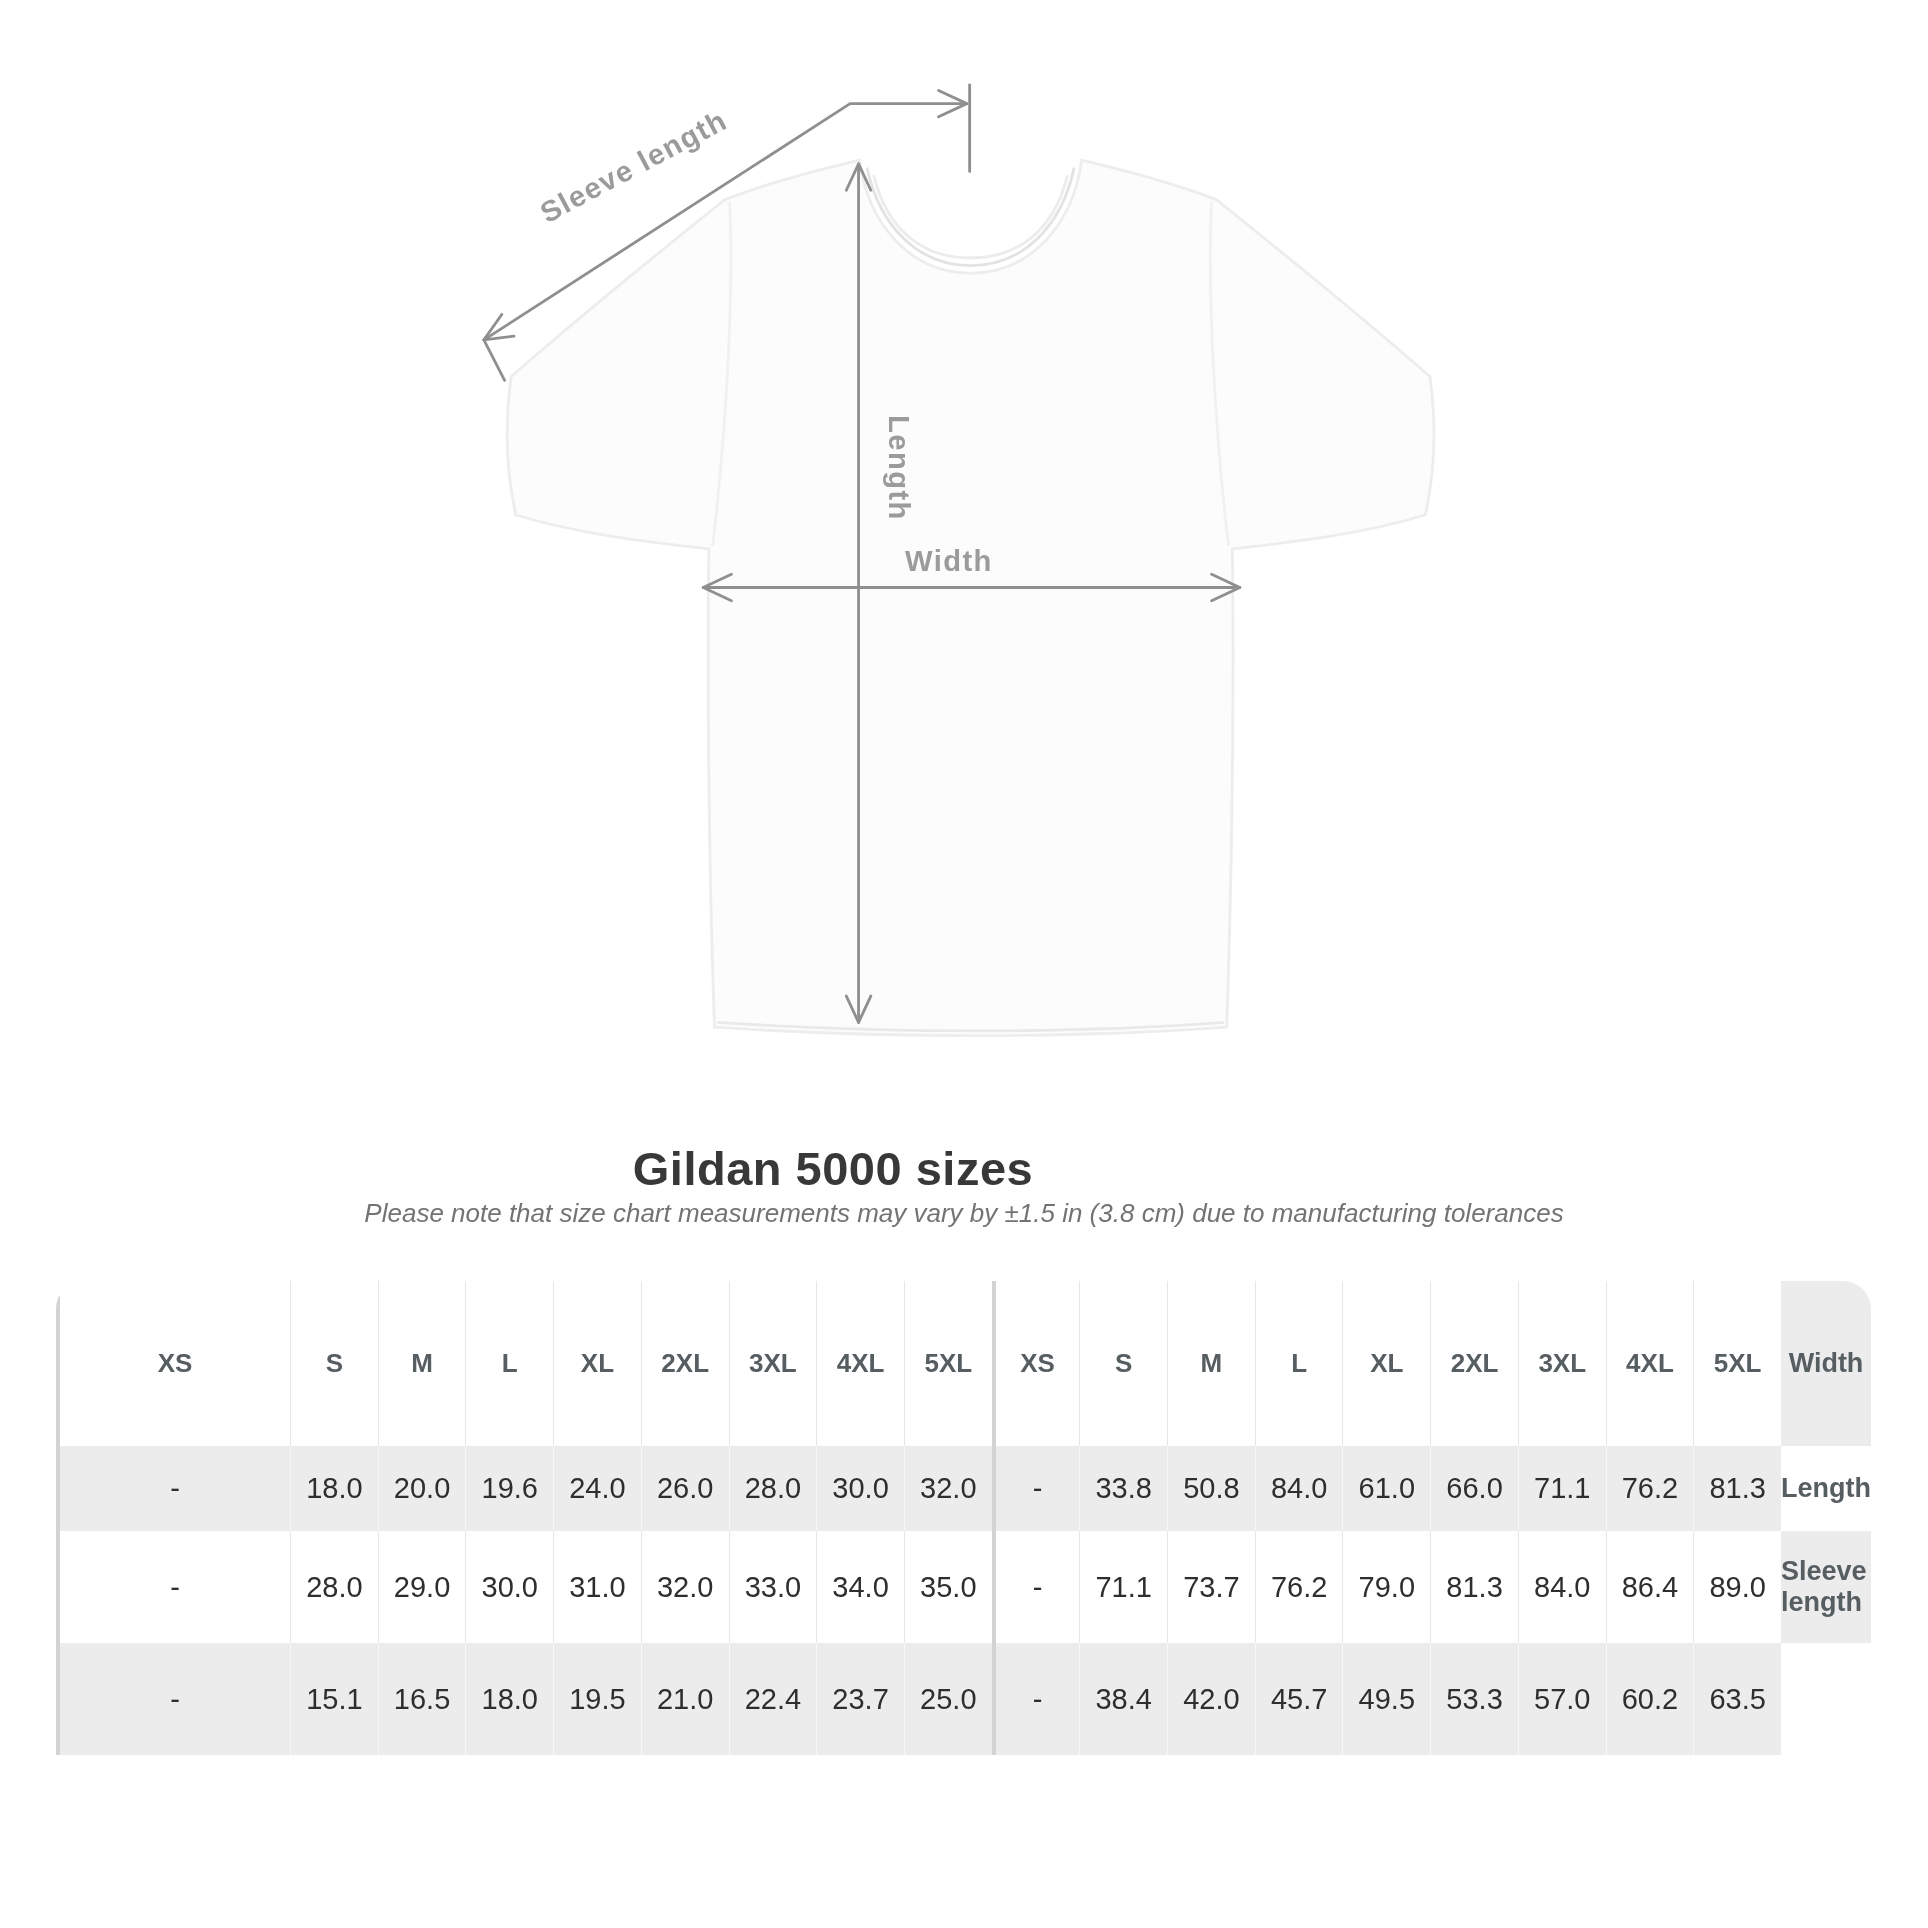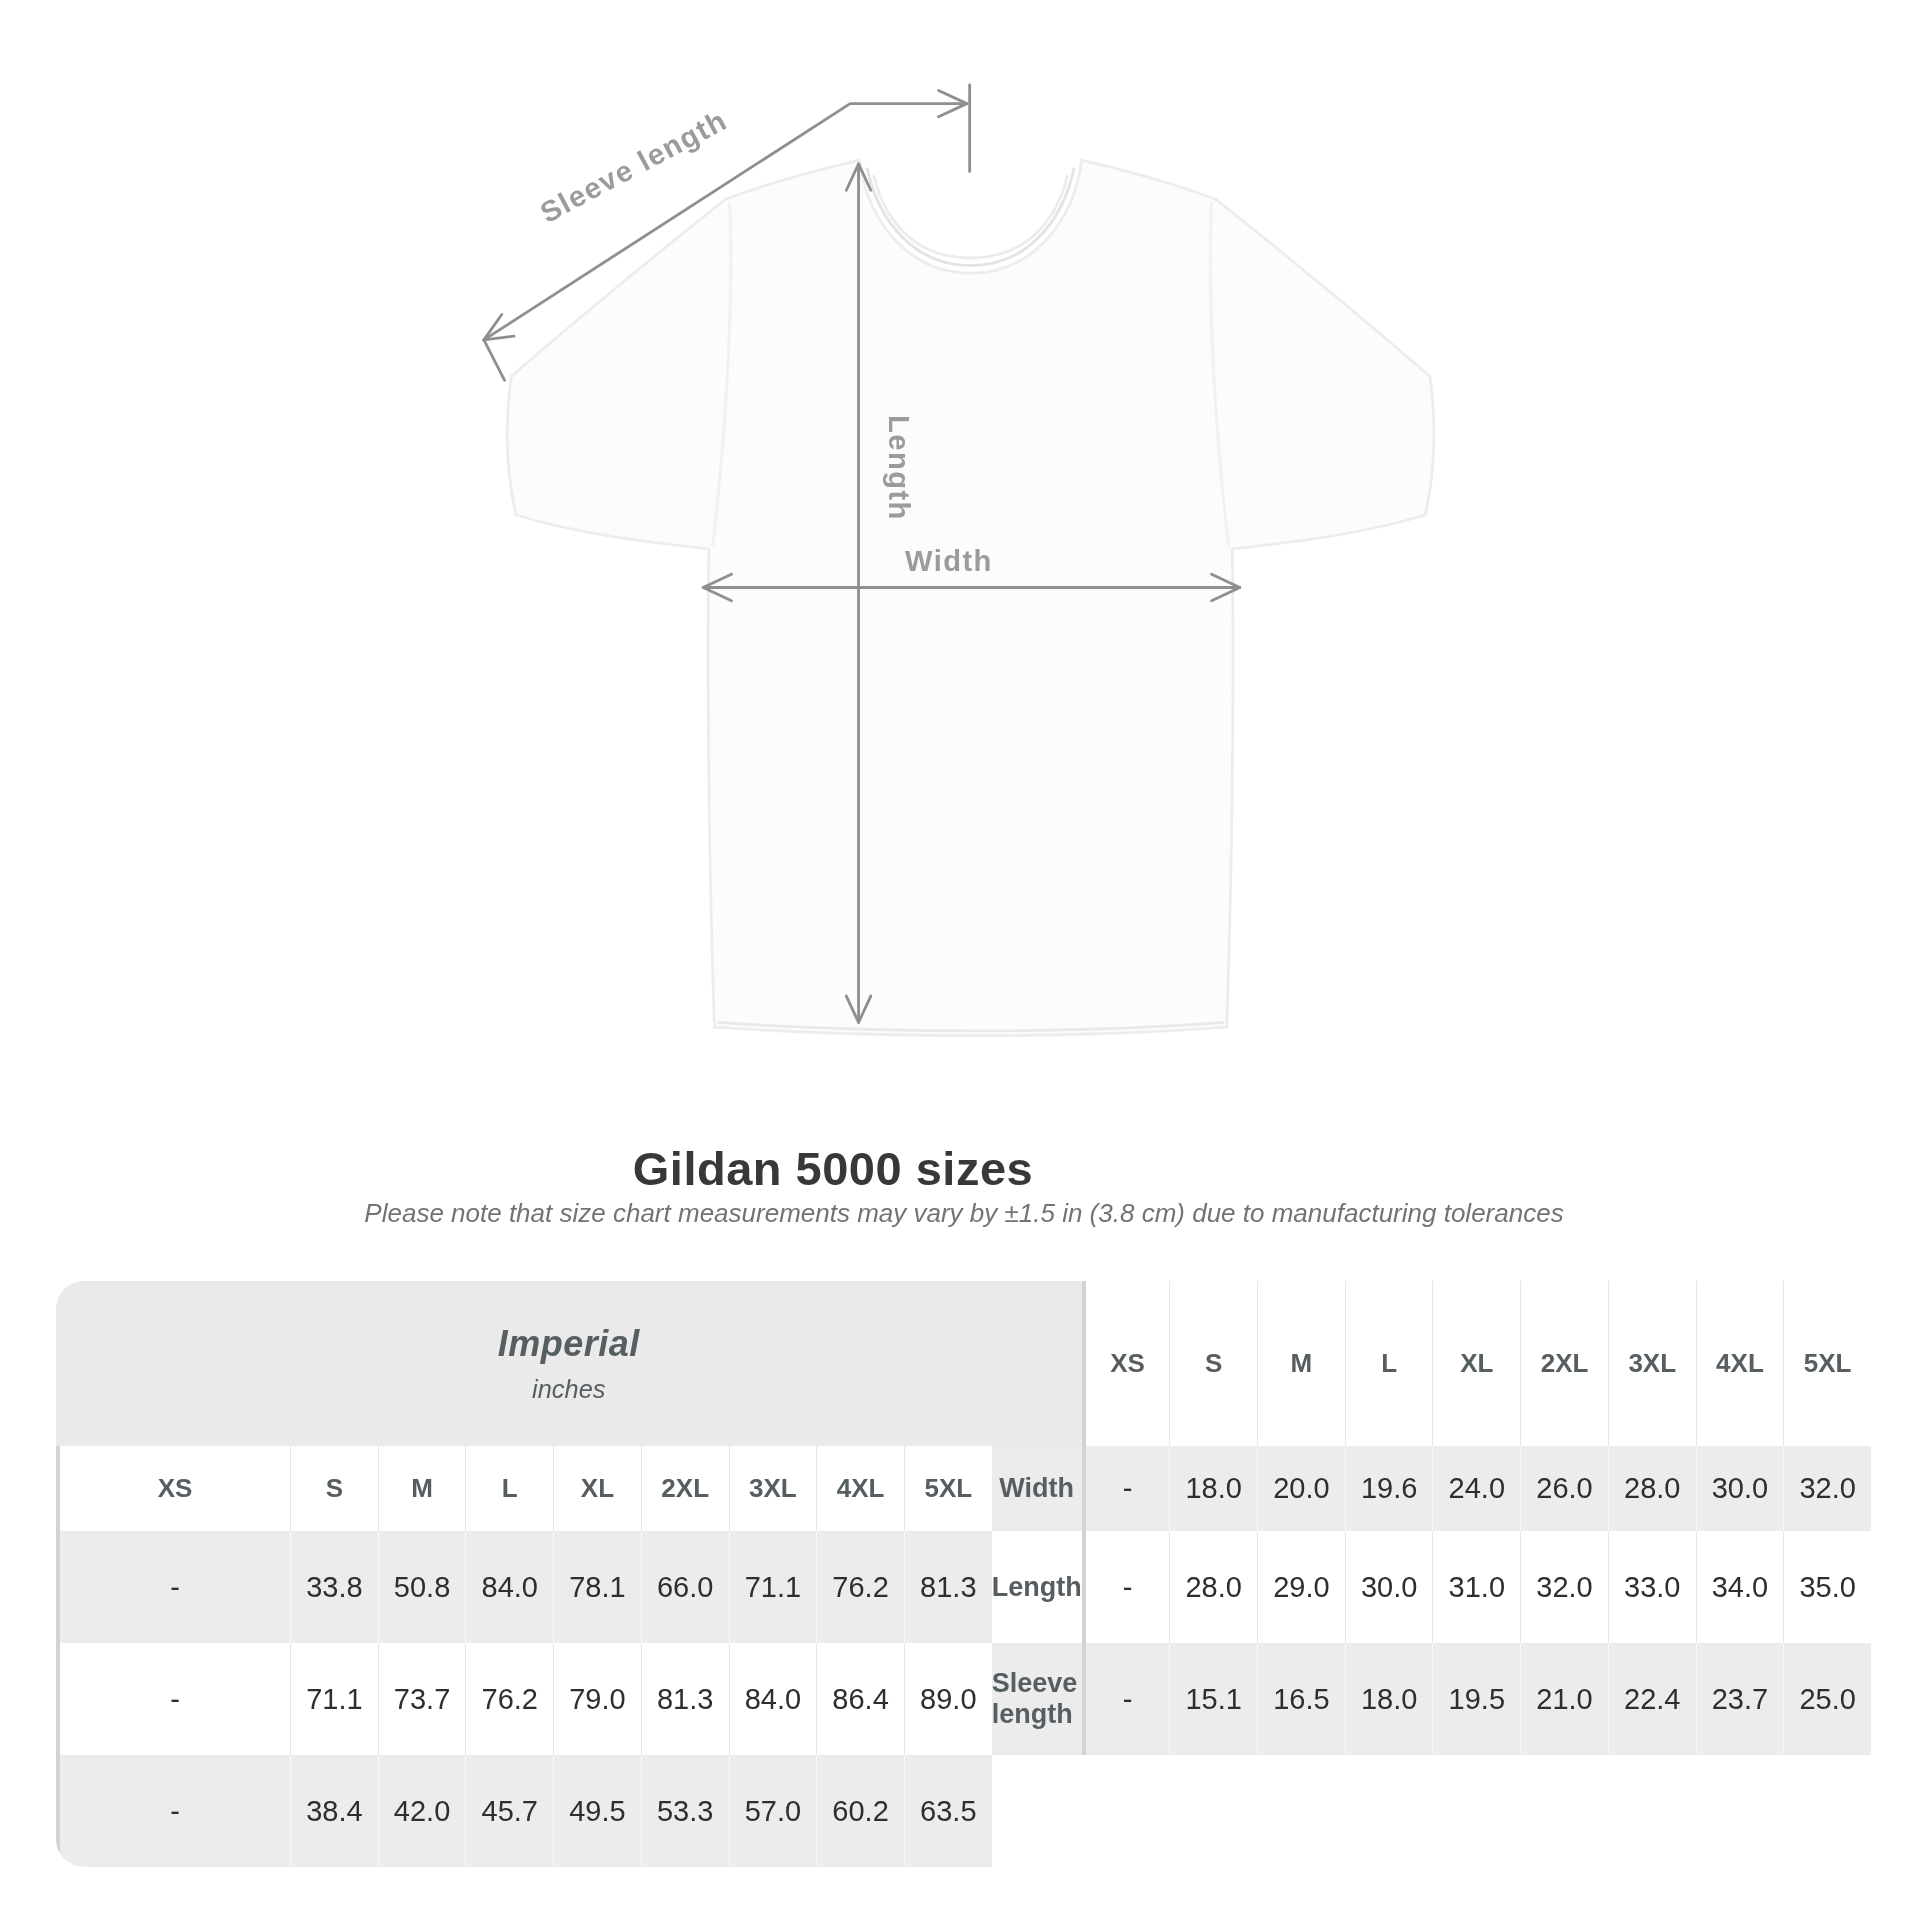--- a/index.html
+++ b/index.html
@@ -89,24 +89,20 @@
   <text class="meas-label" x="678" y="186" text-anchor="middle" transform="rotate(-28 678 186)">Sleeve length</text>
   <text class="meas-label" x="944" y="497" text-anchor="middle" transform="rotate(90 944 497)">Length</text>
   <text class="meas-label" x="1008" y="606" text-anchor="middle">Width</text>
 </svg>
 
 <div class="page-title">Gildan 5000 sizes</div>
 <div class="page-subtitle">Please note that size chart measurements may vary by ±1.5 in (3.8 cm) due to manufacturing tolerances</div>
 
 <div class="size-table">
 
-  <div class="band band-imp">
-    <div class="band-name">Imperial</div>
-    <div class="band-unit">inches</div>
-  </div>
 
   <div class="c rw hd gs">XS</div>
   <div class="c rw hd sep">S</div>
   <div class="c rw hd sep">M</div>
   <div class="c rw hd sep">L</div>
   <div class="c rw hd sep">XL</div>
   <div class="c rw hd sep">2XL</div>
   <div class="c rw hd sep">3XL</div>
   <div class="c rw hd sep">4XL</div>
   <div class="c rw hd sep">5XL</div>
@@ -127,21 +123,21 @@
   <div class="c rg sep">19.6</div>
   <div class="c rg sep">24.0</div>
   <div class="c rg sep">26.0</div>
   <div class="c rg sep">28.0</div>
   <div class="c rg sep">30.0</div>
   <div class="c rg sep">32.0</div>
   <div class="c rg gs">-</div>
   <div class="c rg sep">33.8</div>
   <div class="c rg sep">50.8</div>
   <div class="c rg sep">84.0</div>
-  <div class="c rg sep">78.1</div>
+  <div class="c rg sep">61.0</div>
   <div class="c rg sep">66.0</div>
   <div class="c rg sep">71.1</div>
   <div class="c rg sep">76.2</div>
   <div class="c rg sep">81.3</div>
 
   <div class="c rw lbl">Length</div>
   <div class="c rw gs">-</div>
   <div class="c rw sep">28.0</div>
   <div class="c rw sep">29.0</div>
   <div class="c rw sep">30.0</div>

